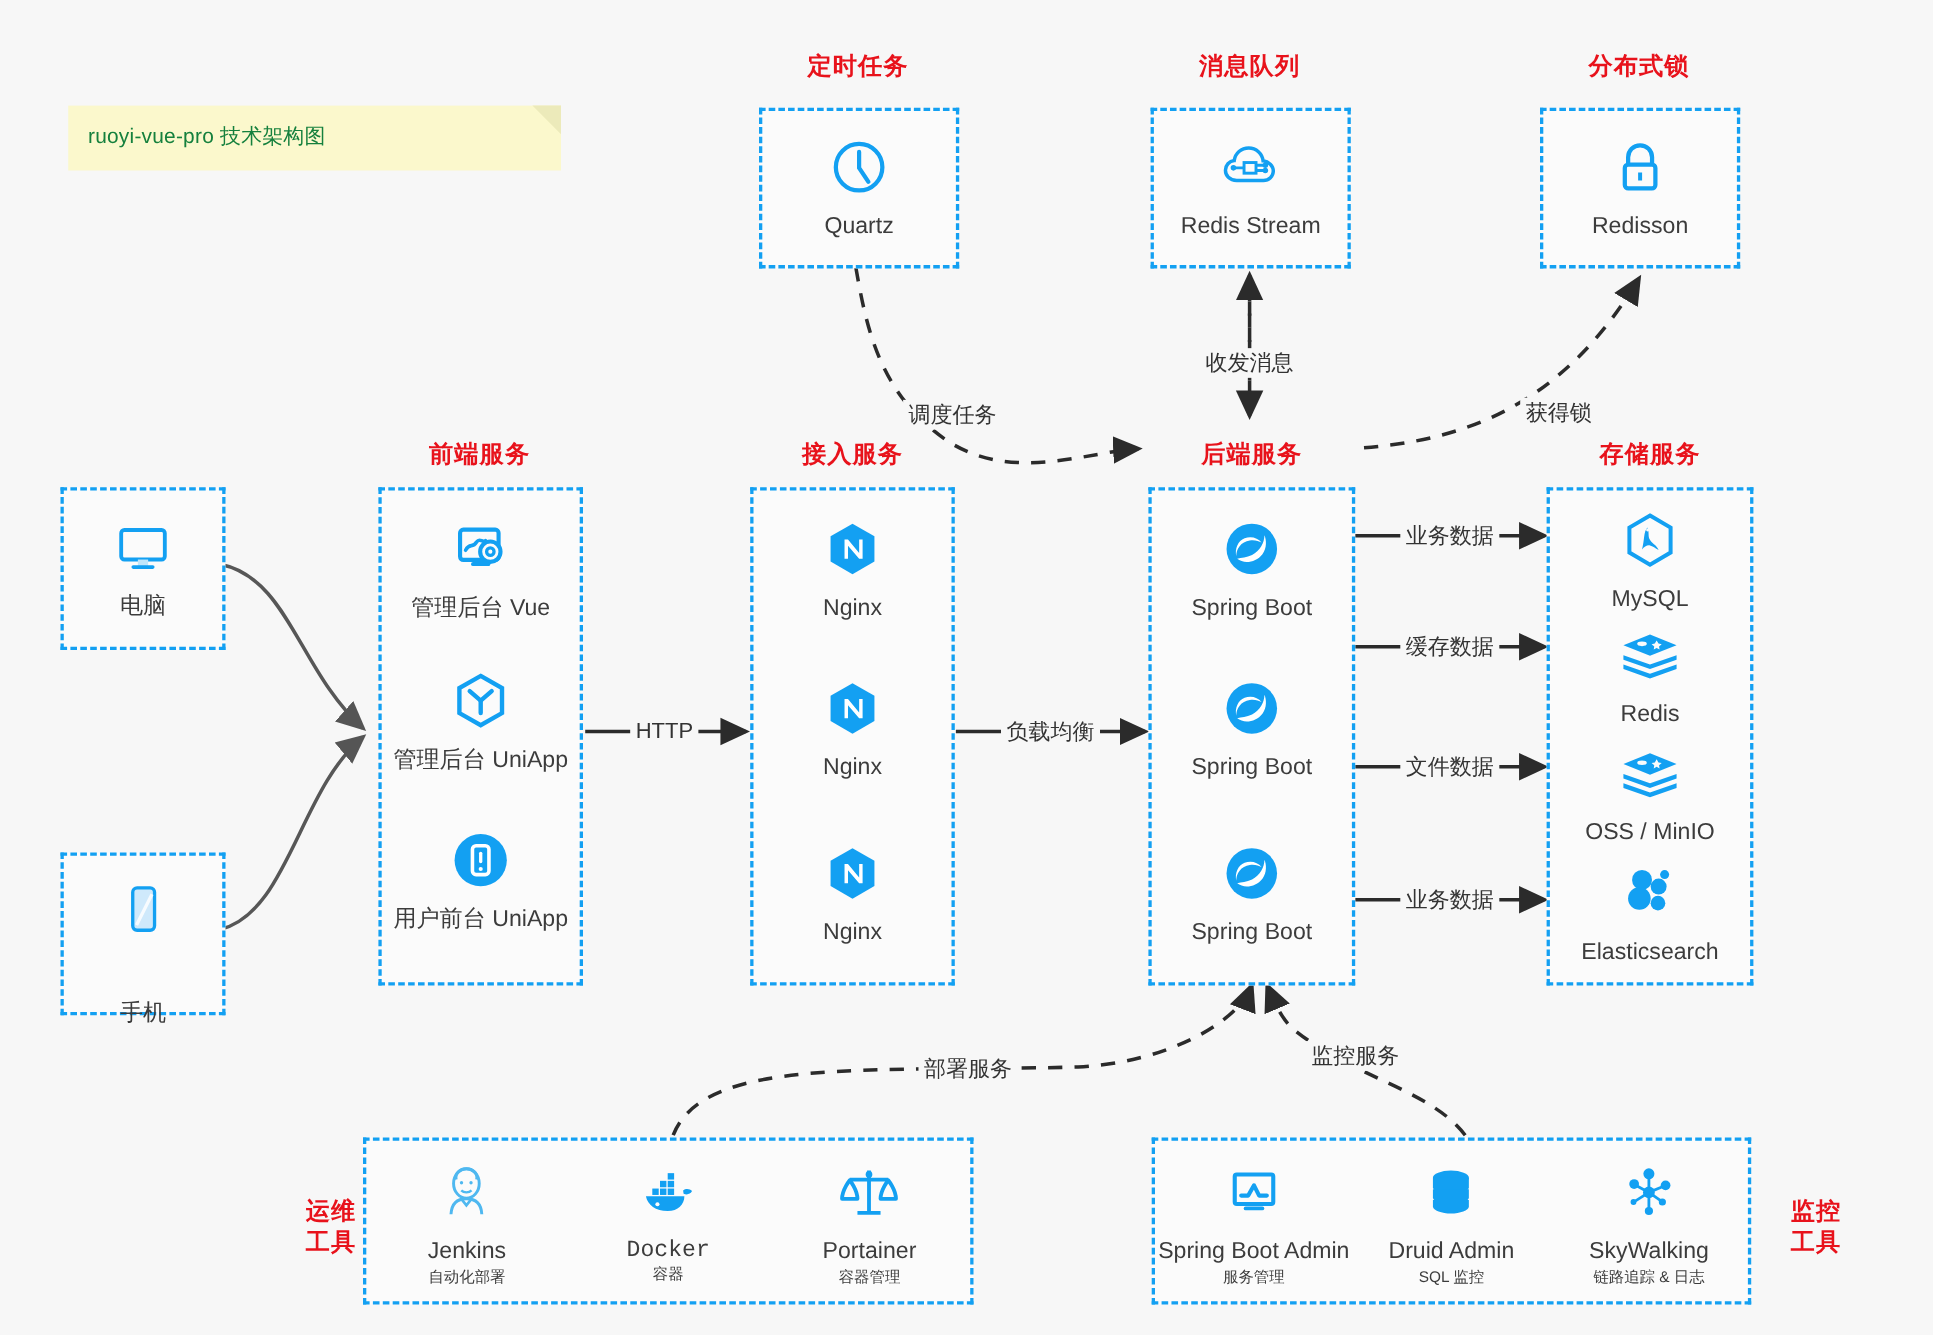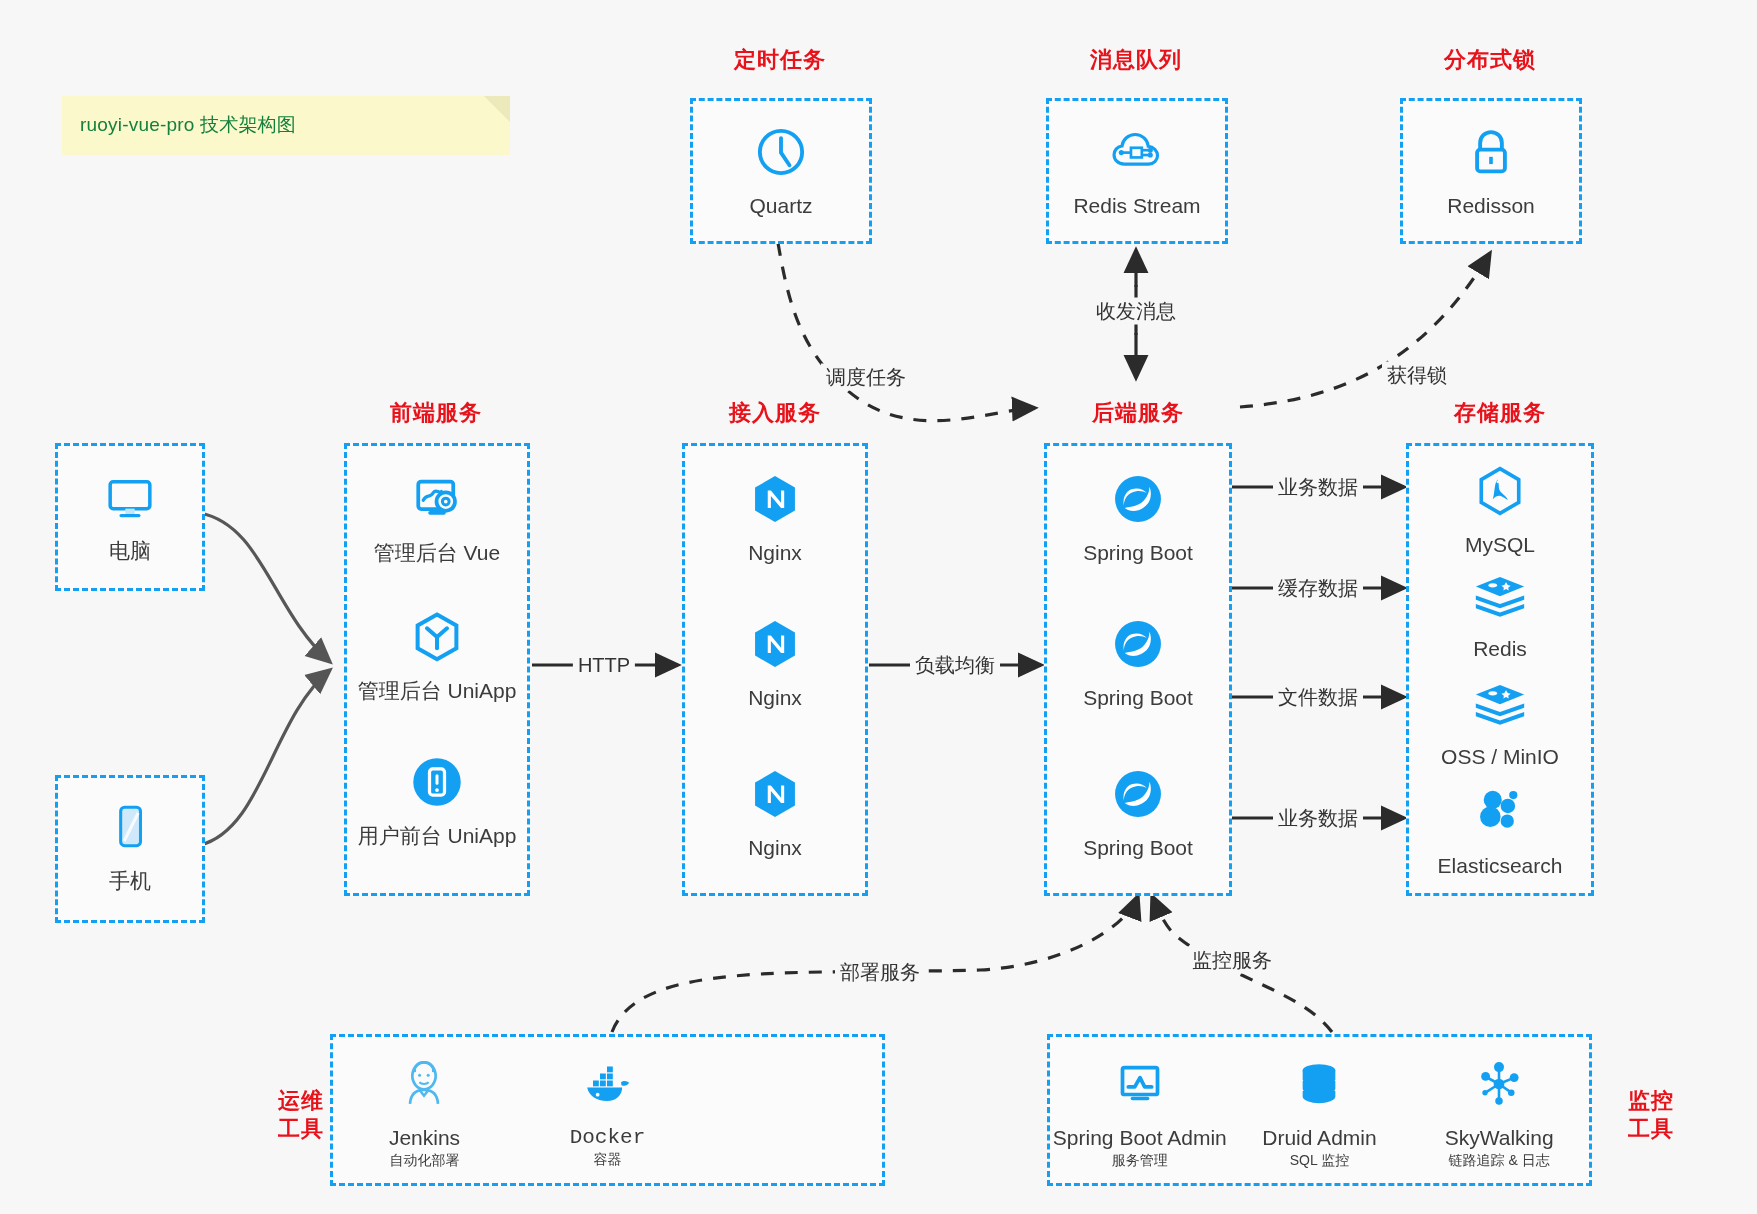--- a/index.html
+++ b/index.html
@@ -191,21 +191,21 @@
           <rect x="7" y="11" width="34" height="23" rx="2.5" fill="none" stroke="#13a0f2" stroke-width="3"></rect>
           <rect x="20" y="34" width="8" height="5" fill="#bfe6fb"></rect>
           <rect x="15" y="38.5" width="18" height="2.8" rx="1.4" fill="#13a0f2"></rect>
         </svg>
       </div>
       <div class="cap">电脑</div>
     </div>
   </div>
 
   <div class="dbox" style="left:55px;top:775px;width:150px;height:148px;">
-    <div class="node" style="top:18px;">
+    <div class="node" style="top:18px;gap:40px;">
       <div class="ico">
         <svg width="56" height="56" viewBox="0 0 48 48">
           <rect x="16" y="7" width="17" height="33" rx="3.4" fill="#cfe9fb" stroke="#13a0f2" stroke-width="2.6"></rect>
           <path d="M19 36 L31 12" stroke="#ffffff" stroke-width="2.6" opacity=".85"></path>
         </svg>
       </div>
       <div class="cap">手机</div>
     </div>
   </div>
 
@@ -401,20 +401,34 @@
           </g>
           <path d="M7 27 L37 27 C37 33.5 32 38.5 24 38.5 C14.5 38.5 8.5 34 7 27 Z" fill="#13a0f2"></path>
           <path d="M36 22.5 C38.5 20.5 41.5 21.5 43 23 C41.5 25.8 38.5 26 36.4 25" fill="#13a0f2"></path>
           <circle cx="16" cy="33.2" r="1.6" fill="#fbfbfb"></circle>
         </svg>
       </div>
       <div class="cap">Docker</div>
       <div class="cap2">容器</div>
     </div>
 
+    <div class="node" style="top:16px;left:66.66%;width:33.33%;">
+      <div class="ico">
+        <svg width="56" height="56" viewBox="0 0 48 48">
+          <line x1="24" y1="7" x2="24" y2="40" stroke="#13a0f2" stroke-width="3"></line>
+          <line x1="9" y1="14" x2="39" y2="14" stroke="#13a0f2" stroke-width="3"></line>
+          <line x1="15" y1="40" x2="33" y2="40" stroke="#13a0f2" stroke-width="3"></line>
+          <path d="M3 29 C3 22 9 14.5 9 14.5 C9 14.5 15 22 15 29 Z" fill="none" stroke="#13a0f2" stroke-width="3" stroke-linejoin="round"></path>
+          <path d="M33 29 C33 22 39 14.5 39 14.5 C39 14.5 45 22 45 29 Z" fill="none" stroke="#13a0f2" stroke-width="3" stroke-linejoin="round"></path>
+          <circle cx="24" cy="10" r="2.6" fill="#13a0f2"></circle>
+        </svg>
+      </div>
+      <div class="cap">Portainer</div>
+      <div class="cap2">容器管理</div>
+    </div>
   </div>
 
   <div class="dbox" style="left:1047px;top:1034px;width:545px;height:152px;">
     <div class="node" style="top:16px;left:0;width:33.33%;">
       <div class="ico">
         <svg width="56" height="56" viewBox="0 0 48 48">
           <rect x="9" y="10" width="30" height="23" rx="1.6" fill="none" stroke="#13a0f2" stroke-width="3.2"></rect>
           <path d="M14 26.5 L19.5 26.5 L24 18.5 L28 26.5 L34 26.5" fill="none" stroke="#13a0f2" stroke-width="3.2" stroke-linejoin="round" stroke-linecap="round"></path>
           <rect x="16" y="35" width="16" height="3" rx="1.5" fill="#13a0f2"></rect>
         </svg>
@@ -462,21 +476,21 @@
   </div>
 
   <div class="gtitle side" style="left:1608px;top:1087px;width:86px;">
     <div>监控</div>
     <div>工具</div>
   </div>
 
   <div class="elabel" style="left:604px;top:665px;">HTTP</div>
   <div class="elabel" style="left:955px;top:665px;">负载均衡</div>
   <div class="elabel" style="left:866px;top:377px;">调度任务</div>
-  <div class="elabel" style="left:1136px;top:311px;text-align:center;">收发消息</div>
+  <div class="elabel" style="left:1136px;top:330px;text-align:center;">收发消息</div>
   <div class="elabel" style="left:1417px;top:375px;">获得锁</div>
   <div class="elabel" style="left:1318px;top:487px;">业务数据</div>
   <div class="elabel" style="left:1318px;top:588px;">缓存数据</div>
   <div class="elabel" style="left:1318px;top:697px;">文件数据</div>
   <div class="elabel" style="left:1318px;top:818px;">业务数据</div>
   <div class="elabel" style="left:880px;top:972px;">部署服务</div>
   <div class="elabel" style="left:1232px;top:960px;">监控服务</div>
 
 </div>
 

